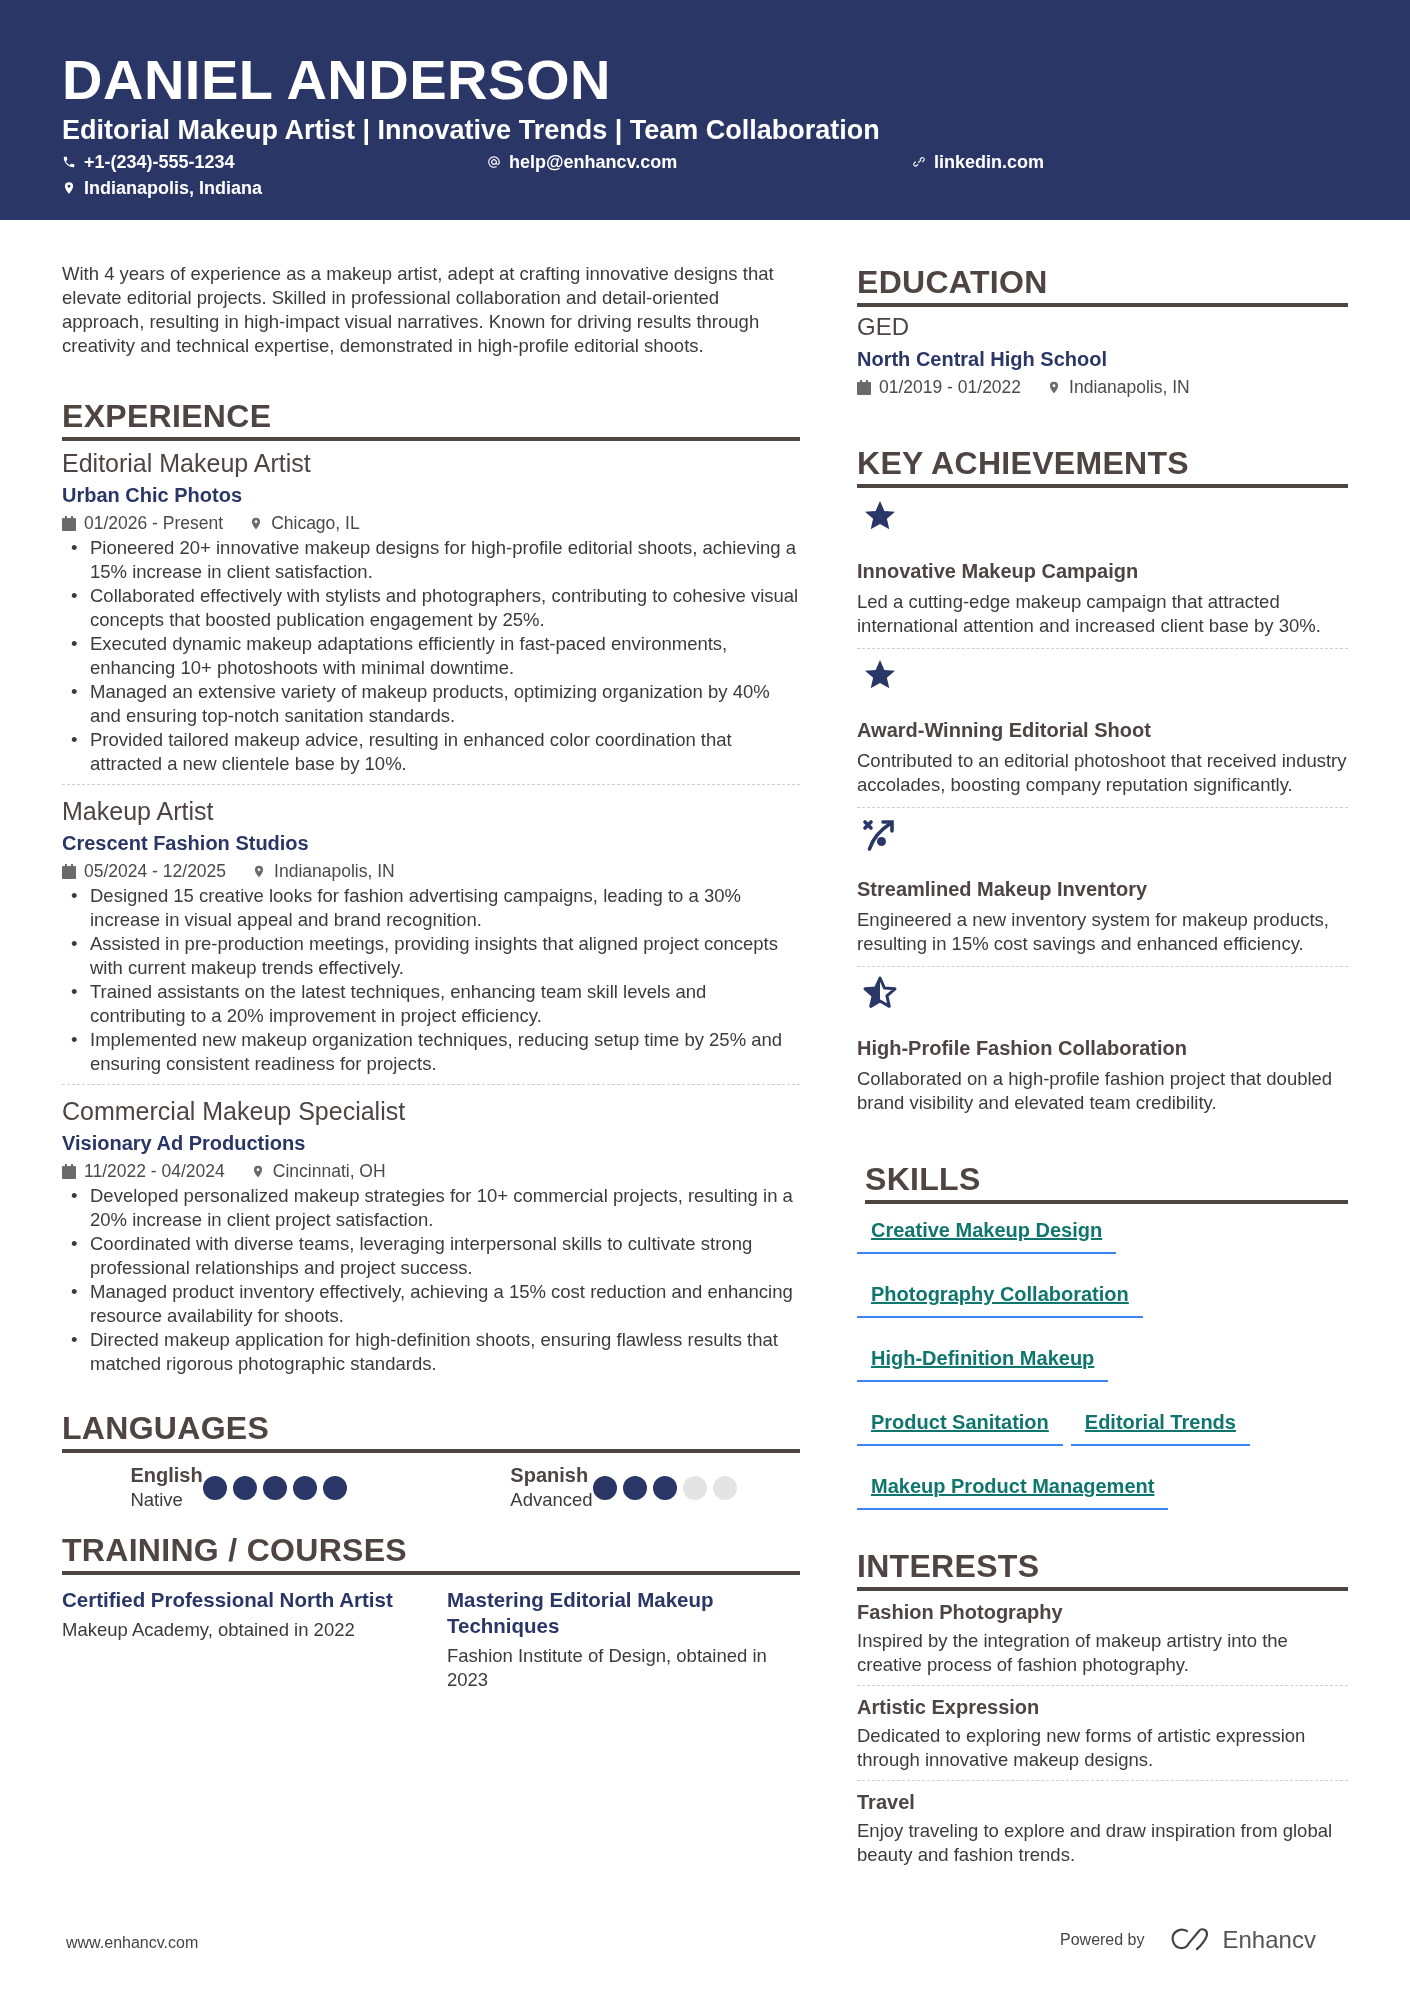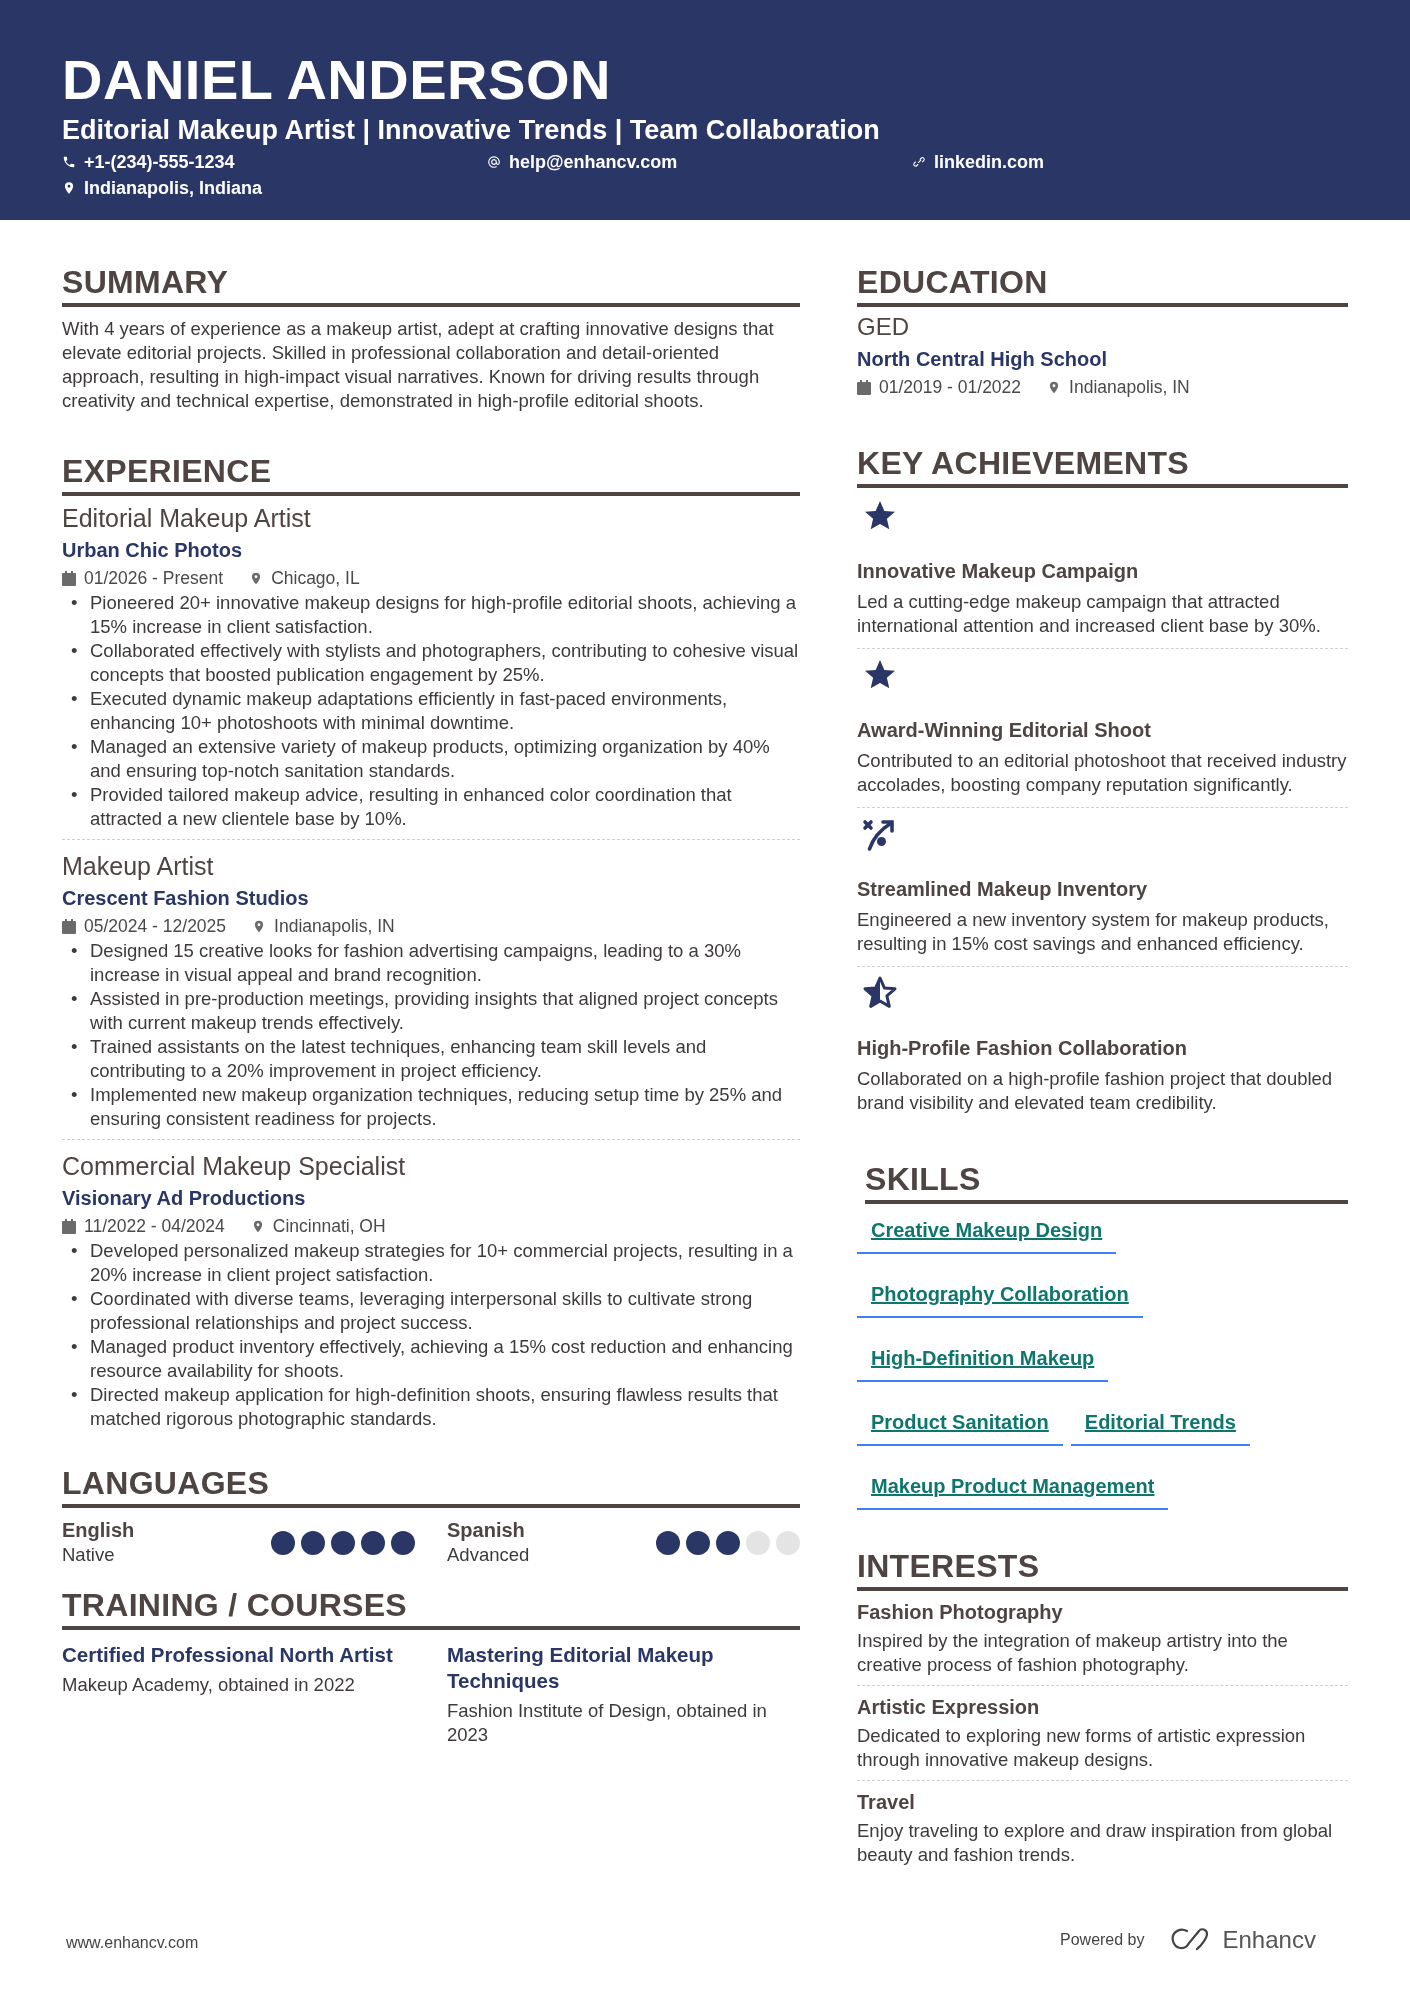--- a/index.html
+++ b/index.html
@@ -28,21 +28,21 @@
   .job-title { font-size: 25px; line-height: 32px; color: #4e4442; margin-top: 2px; }
   .company { font-size: 20px; font-weight: 700; color: #2a3766; line-height: 28px; margin-top: 2px; }
   .meta { display: flex; align-items: center; font-size: 17.5px; color: #4a4a4a; line-height: 24px; margin-top: 2px; }
   .meta .item { display: flex; align-items: center; gap: 8px; margin-right: 26px; }
   .meta svg { width: 14px; height: 15px; fill: #6a6a6a; }
   ul.bullets { list-style: none; margin-top: 1px; }
   ul.bullets li { position: relative; padding-left: 28px; font-size: 18.5px; line-height: 24px; color: #3e3a3a; }
   ul.bullets li::before { content: "•"; position: absolute; left: 9px; top: 0; color: #3e3a3a; }
 
   .lang-grid { display: grid; grid-template-columns: 1fr 1fr; column-gap: 32px; }
-  .lang { display: flex; justify-content: space-between; align-items: center; }
+  .lang { display: flex; justify-content: center; align-items: center; }
   .lang-name { font-size: 20px; font-weight: 700; color: #4e4442; line-height: 25px; }
   .lang-level { font-size: 18.5px; color: #3e3a3a; line-height: 24px; }
   .dots { display: flex; gap: 6px; }
   .dot { width: 24px; height: 24px; border-radius: 50%; background: #2a3766; }
   .dot.off { background: #e4e4e4; }
 
   .course-grid { display: grid; grid-template-columns: 1fr 1fr; column-gap: 32px; }
   .course-title { font-size: 20.5px; font-weight: 700; color: #2a3766; line-height: 26px; }
   .course-desc { font-size: 18.5px; color: #3e3a3a; line-height: 24px; margin-top: 5px; }
 
@@ -95,21 +95,20 @@
     <svg viewBox="0 0 24 24">
         <path d="M12 2a7 7 0 0 0-7 7c0 5.2 7 13 7 13s7-7.8 7-13a7 7 0 0 0-7-7zm0 9.5A2.5 2.5 0 1 1 12 6.5a2.5 2.5 0 0 1 0 5z"></path>
       </svg>
     <span>Indianapolis, Indiana</span>
   </div>
 </div>
 
 <div class="col-left">
 
   <section style="margin-bottom:38px;">
-    <h2 class="section-title">SUMMARY</h2>
     <p class="summary-text">With 4 years of experience as a makeup artist, adept at crafting innovative designs that elevate editorial projects. Skilled in professional collaboration and detail-oriented approach, resulting in high-impact visual narratives. Known for driving results through creativity and technical expertise, demonstrated in high-profile editorial shoots.</p>
   </section>
 
   <section style="margin-bottom:24px;">
     <h2 class="section-title" style="margin-bottom:6px;">EXPERIENCE</h2>
 
     <div class="job">
       <div class="job-title">Editorial Makeup Artist</div>
       <div class="company">Urban Chic Photos</div>
       <div class="meta">

